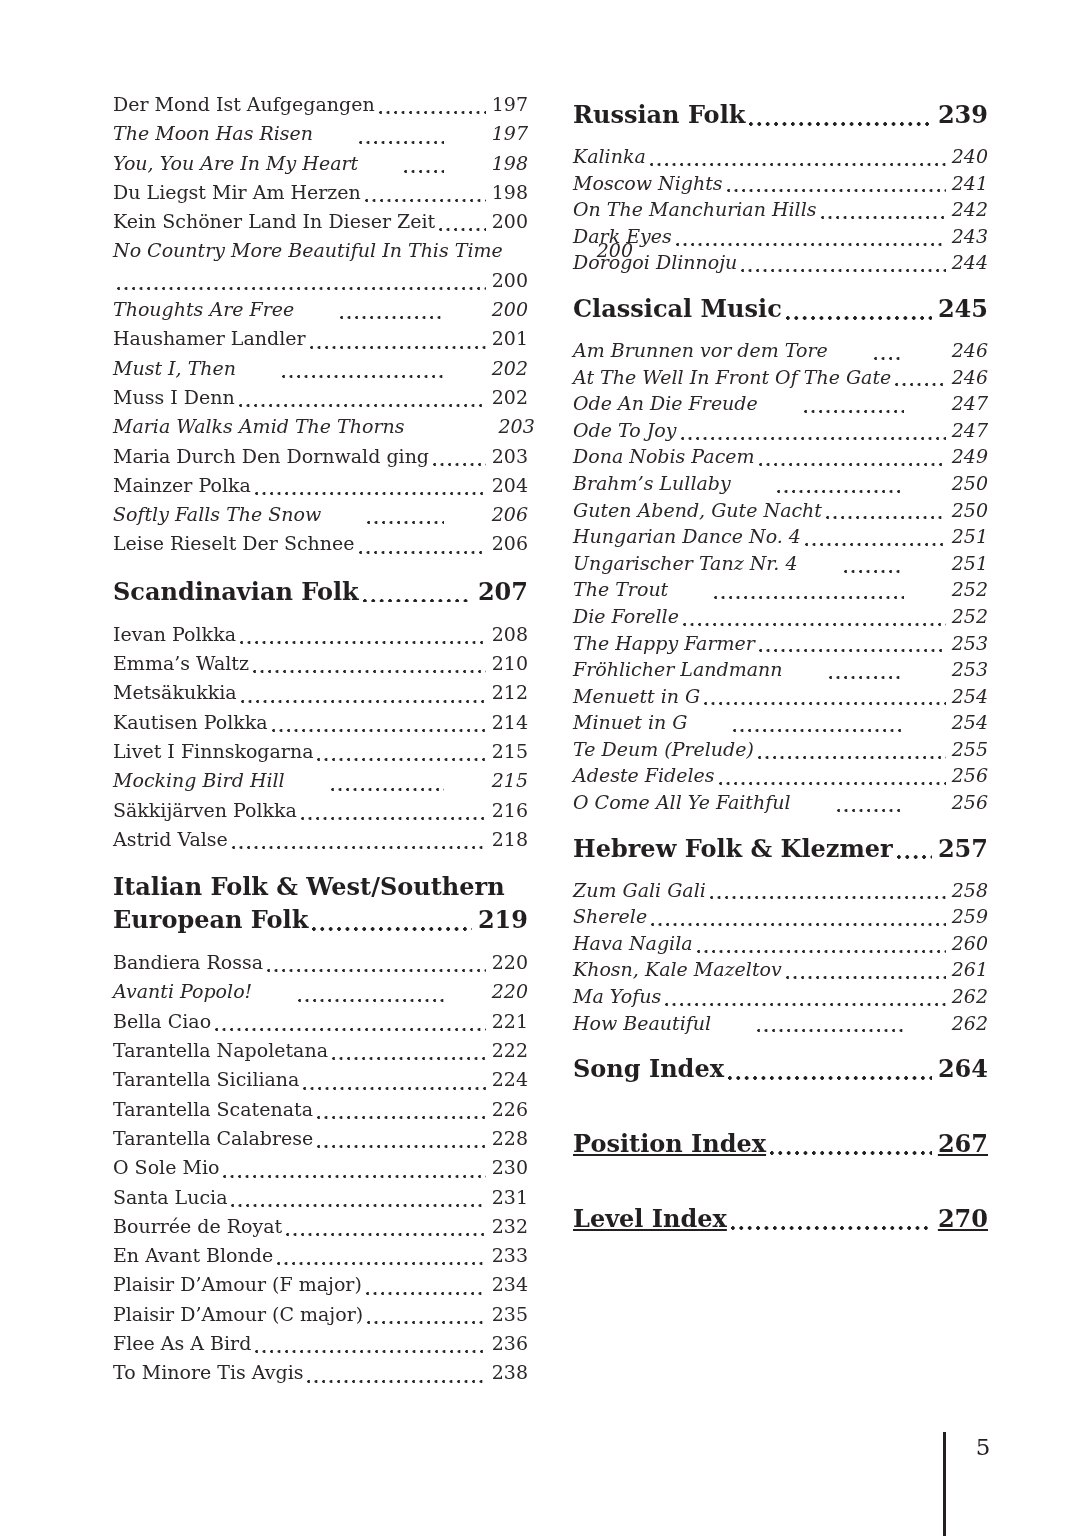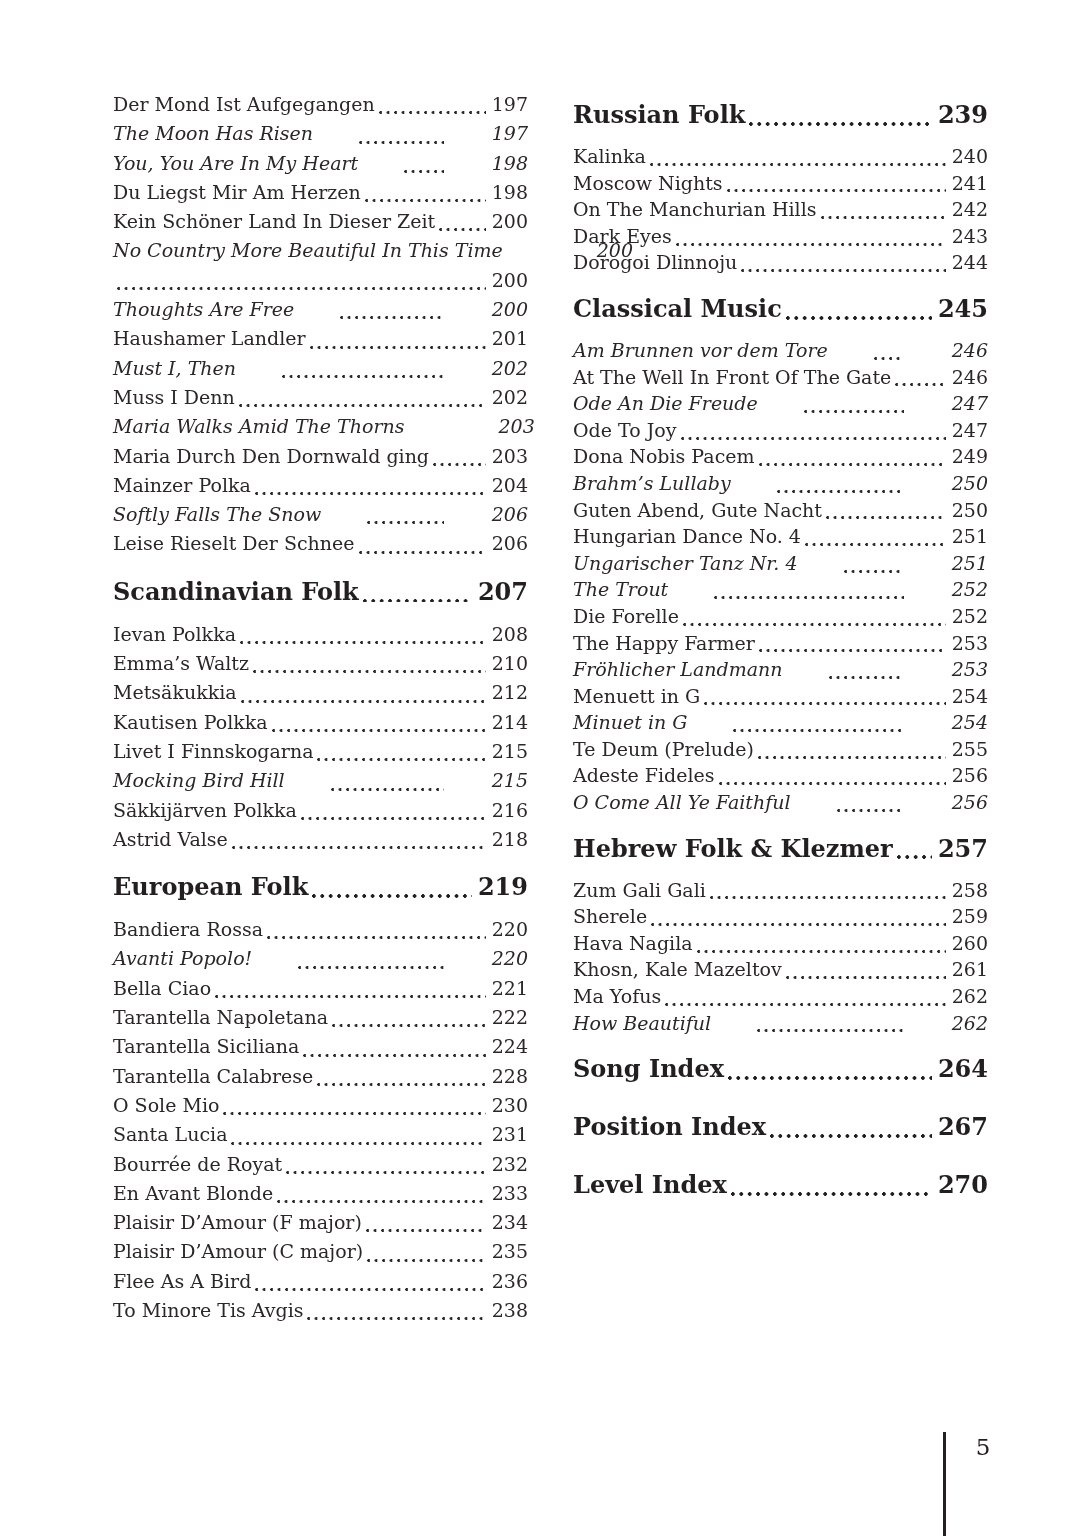--- a/index.html
+++ b/index.html
@@ -23,21 +23,21 @@
   .toc-column { width: 415px; flex: 0 0 415px; }
 
   
   .entry {
     display: flex;
     align-items: baseline;
     white-space: nowrap;
     font-size: 19px;
   }
   .col-left  .entry { height: 29.3px; line-height: 29.3px; }
-  .col-right .entry { height: 26.6px; line-height: 26.6px; }
+  .col-right .entry { height: 26.6px; line-height: 26.6px; font-style: italic; }
   .entry .t  { flex: 0 1 auto; }
   .entry .pg { flex: 0 0 auto; padding-left: 2px; }
   .italic { font-style: italic; gap: 42px; }
 
   
   .dots {
     flex: 1 1 0;
     min-width: 0;
     align-self: flex-end;
     height: 3px;
@@ -50,21 +50,21 @@
   .col-right .entry .dots { margin-bottom: 3.8px; }
 
   
   .heading {
     margin: 16px 0 12px 0;
     font-weight: bold;
     font-size: 24px;
     color: #231f20;
   }
   .toc-column > .heading:first-child { margin-top: 8px; }
-  .heading + .heading { margin-top: 25px; }
+  .heading + .heading { margin-top: 42px; text-decoration: underline; }
   .h-line {
     display: flex;
     align-items: baseline;
     white-space: nowrap;
     height: 33px;
     line-height: 33px;
   }
   .heading .pg { flex: 0 0 auto; padding-left: 2px; }
   .heading .dots {
     height: 3.8px;
@@ -216,20 +216,23 @@
         <span class="dots"></span>
         <span class="pg">216</span>
       </div>
       <div class="entry">
         <span class="t">Astrid Valse</span>
         <span class="dots"></span>
         <span class="pg">218</span>
       </div>
       <div class="heading">
         <div class="h-line">
+          <span class="t">Italian Folk &amp; West/Southern</span>
+        </div>
+        <div class="h-line">
           <span class="t">European Folk</span>
           <span class="dots"></span>
           <span class="pg">219</span>
         </div>
       </div>
       <div class="entry">
         <span class="t">Bandiera Rossa</span>
         <span class="dots"></span>
         <span class="pg">220</span>
       </div>
@@ -245,20 +248,25 @@
       </div>
       <div class="entry">
         <span class="t">Tarantella Napoletana</span>
         <span class="dots"></span>
         <span class="pg">222</span>
       </div>
       <div class="entry">
         <span class="t">Tarantella Siciliana</span>
         <span class="dots"></span>
         <span class="pg">224</span>
+      </div>
+      <div class="entry">
+        <span class="t">Tarantella Scatenata</span>
+        <span class="dots"></span>
+        <span class="pg">226</span>
       </div>
       <div class="entry">
         <span class="t">Tarantella Calabrese</span>
         <span class="dots"></span>
         <span class="pg">228</span>
       </div>
       <div class="entry">
         <span class="t">O Sole Mio</span>
         <span class="dots"></span>
         <span class="pg">230</span>

